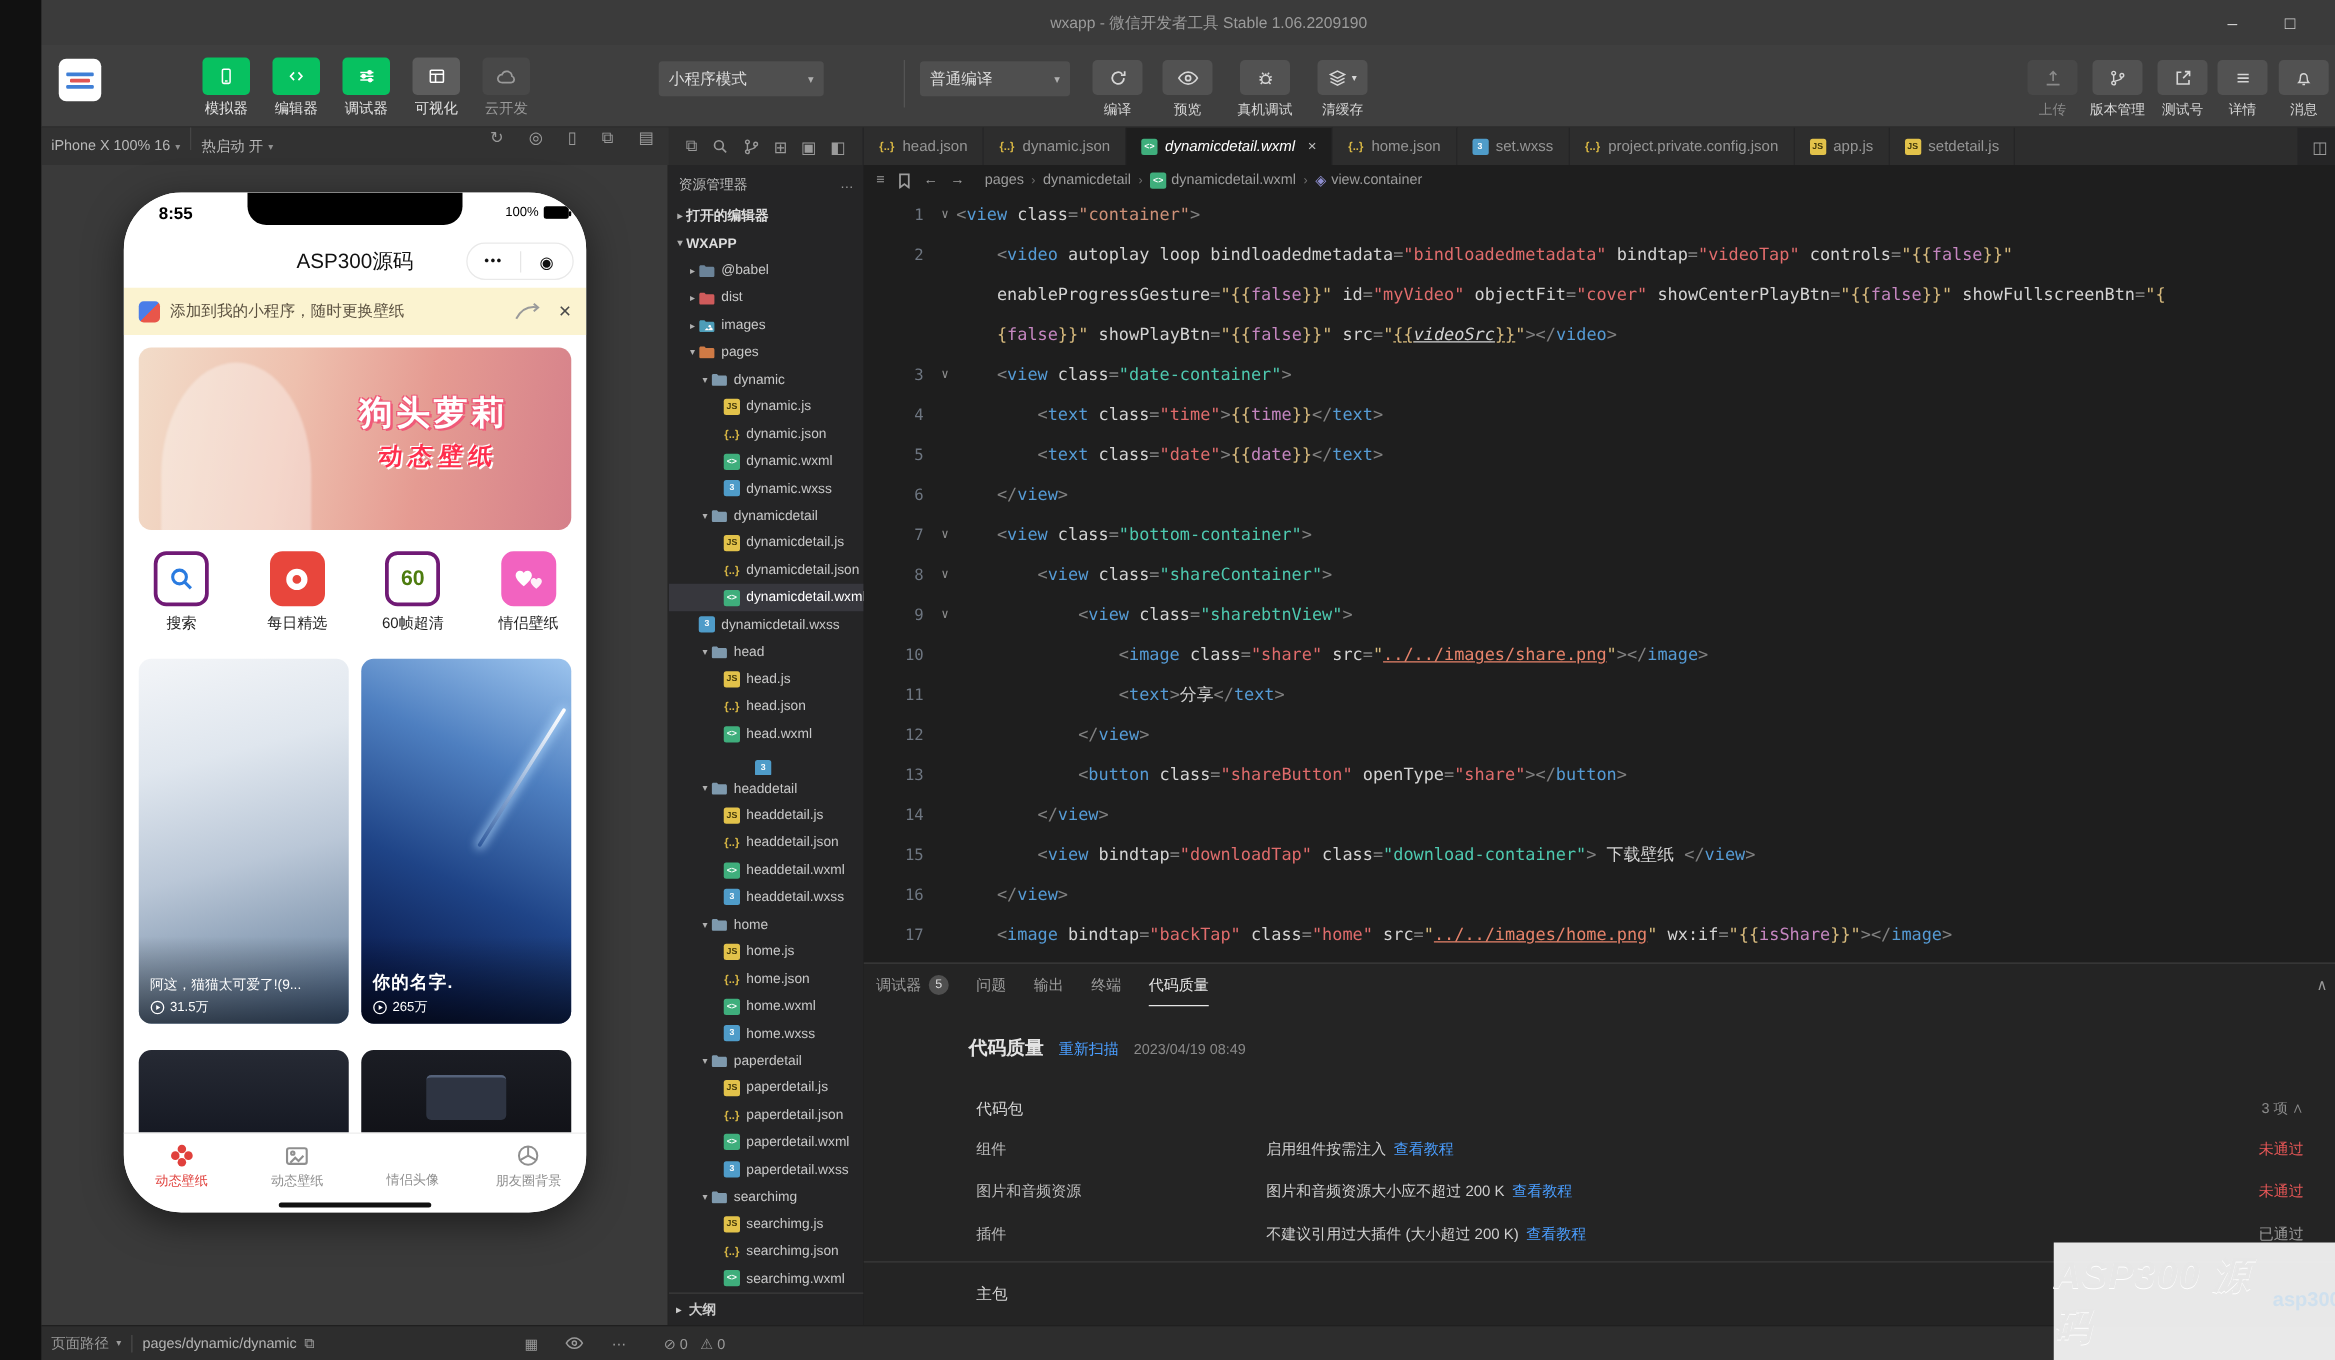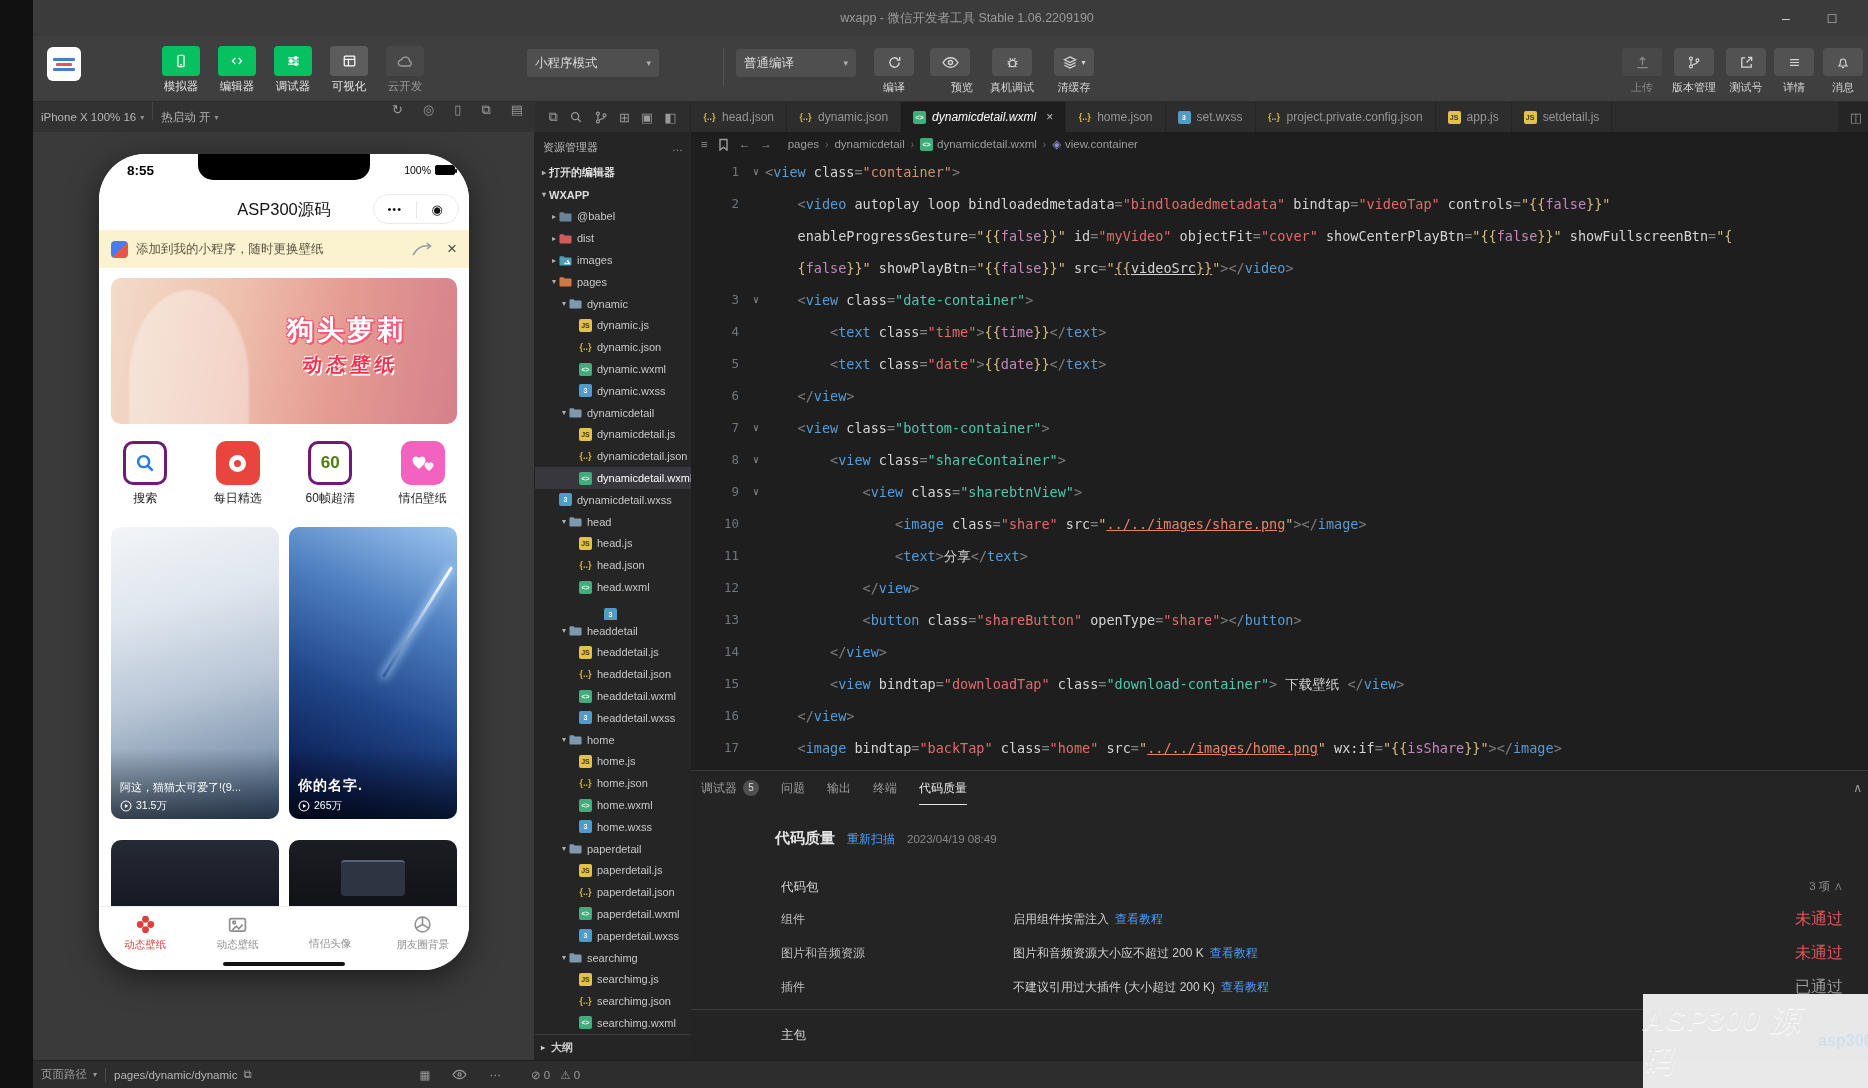--- a/index.html
+++ b/index.html
@@ -128,42 +128,42 @@
   #breadcrumb .bi { display:flex; align-items:center; gap:4px; }
   #breadcrumb .sep { color:#6e6e6e; font-size:10px; }
   #breadcrumb .lead { display:flex; gap:10px; margin-right:10px; color:#9d9d9d; align-items:center; }
   #code { position:absolute; top:24px; left:0; right:0; bottom:290px; overflow:hidden; }
   .code-row { height:32px; line-height:32px; display:flex; white-space:pre; font-family:"DejaVu Sans Mono", monospace; font-size:13.5px; }
   .gut { flex:0 0 56px; text-align:right; padding-right:8px; color:#6e7681; font-size:12.5px; }
   .fold { flex:0 0 18px; text-align:center; color:#8f8f8f; font-size:10px; }
   .tok-pu { color:#808080; } .tok-tg { color:#569cd6; } .tok-at { color:#d4d4d4; } .tok-tx { color:#d4d4d4; }
   .tok-vo { color:#ce9178; } .tok-vr { color:#e06c6c; } .tok-vt { color:#4ec9b0; }
   .tok-q, .tok-br { color:#d7ba7d; } .tok-kw { color:#c586c0; }
-  .tok-lkb { color:#d7ba7d; text-decoration:underline; } .tok-lki { color:#d4d4d4; text-decoration:underline; }
+  .tok-lkb { color:#d7ba7d; text-decoration:underline; } .tok-lki { color:#d4d4d4; text-decoration:underline;font-style:italic; }
   .tok-lp { color:#e8846b; text-decoration:underline; }
   #vscroll { position:absolute; right:2px; top:26px; width:10px; height:120px; background:#4a4a4a; border-radius:5px; opacity:.5; }
 
   
   #panel { position:absolute; left:0; right:0; bottom:0; height:290px; background:#242424; border-top:1px solid #3c3c3c; }
   #panel-tabs { height:34px; display:flex; align-items:center; padding-left:10px; gap:22px; font-size:12px; color:#9d9d9d; position:relative; }
   .ptab2 { display:flex; align-items:center; gap:6px; height:100%; line-height:34px; }
   .ptab2.active { color:#e7e7e7; border-bottom:1.5px solid #e7e7e7; }
   .badge { width:16px; height:16px; border-radius:50%; background:#4f4f4f; color:#dcdcdc; font-size:10px; display:inline-flex; align-items:center; justify-content:center; }
   #panel-winctl { position:absolute; right:14px; top:0; height:100%; display:flex; gap:18px; align-items:center; color:#9a9a9a; font-size:12px; }
   #pq-title-row { position:absolute; left:84px; top:58px; display:flex; align-items:baseline; gap:12px; }
   #pq-title { font-size:15px; font-weight:bold; color:#e3e3e3; }
   #pq-rescan { font-size:12px; color:#4a9eff; }
   #pq-time { font-size:11.5px; color:#8a8a8a; }
   #pq-section { position:absolute; left:90px; top:108px; font-size:12.5px; color:#d6d6d6; }
   #pq-section-meta { position:absolute; right:58px; top:108px; font-size:11.5px; color:#8a8a8a; }
   .pq-row { position:absolute; left:90px; right:58px; height:20px; display:flex; align-items:center; }
   .pq-name { width:232px; font-size:12px; color:#bdbdbd; flex:0 0 232px; }
   .pq-desc { font-size:12px; color:#cfcfcf; }
   .pq-link { font-size:12px; color:#4a9eff; margin-left:6px; }
-  .pq-status { margin-left:auto; font-size:16px; }
+  .pq-status { margin-left:auto; font-size:12px; }
   .pq-status.fail { color:#e45656; } .pq-status.pass { color:#9a9a9a; }
   #pq-div { position:absolute; left:0; right:0; top:238px; height:1px; background:#3a3a3a; }
   #pq-section2 { position:absolute; left:90px; top:256px; font-size:12.5px; color:#d6d6d6; }
 
   
   #statusbar { position:absolute; left:0; right:0; bottom:0; height:28px; background:#2d2d2d; border-top:1px solid #1f1f1f; display:flex; align-items:center; font-size:11.5px; color:#9a9a9a; }
   #statusbar .sseg { display:flex; align-items:center; gap:6px; padding:0 8px; }
   #statusbar .spath { color:#b5b5b5; }
   #statusbar .sdiv { width:1px; height:14px; background:#4a4a4a; }
   #sb-icons { display:flex; gap:22px; margin-left:160px; align-items:center; }
@@ -255,21 +255,21 @@
     <div id="tb-compile">
         <div class="abtn" style="left: 838px; top: 12px;">
           <div class="ic">
             <svg width="15" height="15" viewBox="0 0 16 16" fill="none" stroke="currentColor" stroke-width="1.5">
               <path d="M13 8A5 5 0 1 1 11.4 4.3"></path>
               <path d="M13.6 2.2v3.2h-3.2"></path>
             </svg>
           </div>
           <div class="lb">编译</div>
         </div>
-        <div class="abtn" style="left: 894px; top: 12px; text-align: right;">
+        <div class="abtn" style="left: 894px; top: 12px;">
           <div class="ic">
             <svg width="17" height="13" viewBox="0 0 16 12" fill="none" stroke="currentColor" stroke-width="1.3">
               <path d="M1 6s2.7-4.5 7-4.5S15 6 15 6s-2.7 4.5-7 4.5S1 6 1 6z"></path>
               <circle cx="8" cy="6" r="1.9"></circle>
             </svg>
           </div>
           <div class="lb">预览</div>
         </div>
         <div class="abtn" style="left: 952px; top: 12px; width: 54px;">
           <div class="ic">

